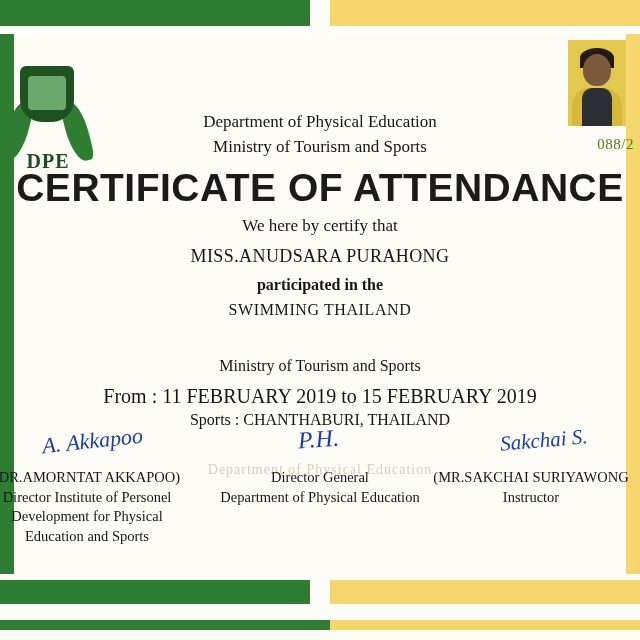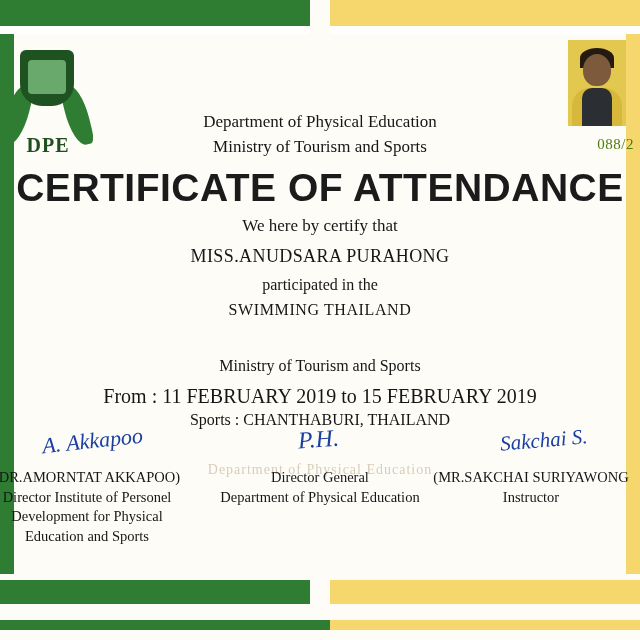--- a/index.html
+++ b/index.html
@@ -68,21 +68,21 @@
   .paper {
     position: absolute;
     left: 14px; top: 34px;
     width: 612px; height: 540px;
     background: #fdfcf7;
   }
 
   
   .logo {
     position: absolute;
-    left: 2px; top: 40px;
+    left: 2px; top: 56px;
     width: 92px; height: 130px; text-decoration: underline;
   }
   .logo .wreath-left, .logo .wreath-right {
     position: absolute;
     top: 44px;
     width: 22px; height: 62px;
     background: #2f7d32;
     border-radius: 60% 20% 60% 20%;
   }
   .logo .wreath-left { left: 4px; transform: rotate(14deg); }
@@ -181,21 +181,21 @@
 
   .line {
     position: absolute;
     left: 0; right: 0;
     text-align: center;
     font-size: 16px;
     color: #161616;
   }
   .l-certify  { top: 216px; font-size: 17px; }
   .l-name     { top: 246px; font-size: 18px; letter-spacing: 0.4px; }
-  .l-part     { top: 276px; font-size: 16px; }
+  .l-part     { top: 276px; font-size: 16px; font-weight: bold; }
   .l-course   { top: 301px; font-size: 16px; letter-spacing: 0.6px; }
   .l-auspices { top: 328px; font-size: 16px; }
   .l-ministry { top: 357px; font-size: 16px; }
   .l-dates    { top: 385px; font-size: 20px; }
   .l-venue    { top: 411px; font-size: 16px; }
 
   
   .watermark {
     position: absolute;
     left: 0; right: 0;

